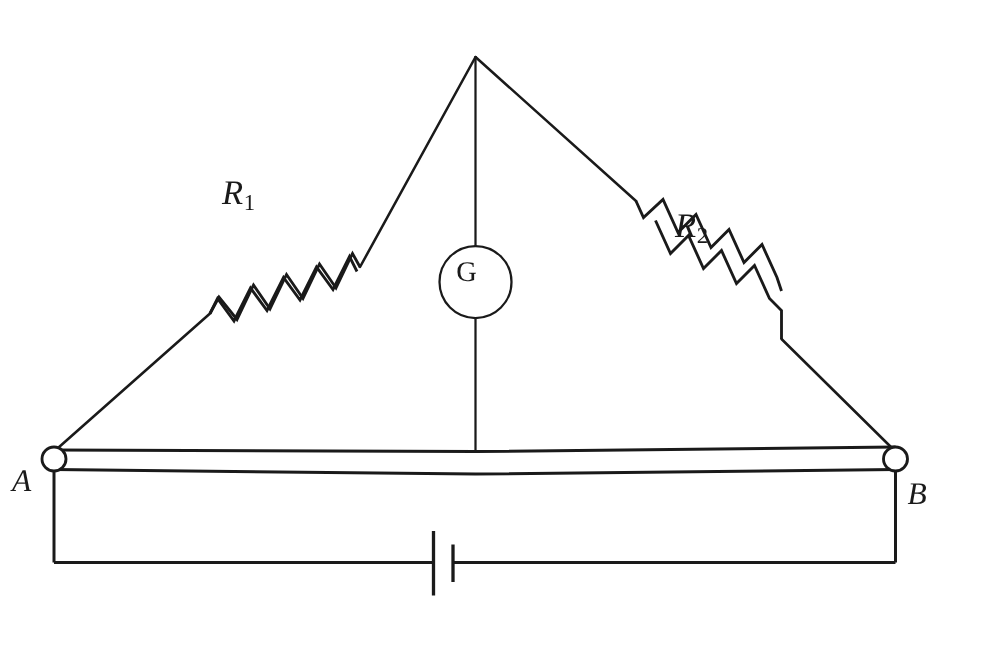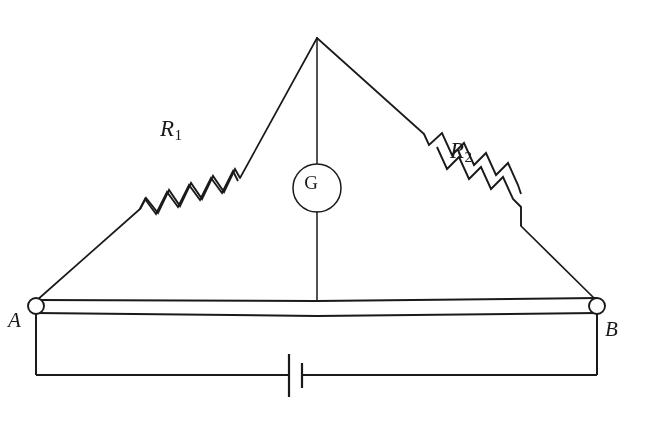--- a/index.html
+++ b/index.html
@@ -87,21 +87,21 @@
   .lbl-node {
     font-size: 21px;
     font-style: italic;
     font-family: "Liberation Serif", "DejaVu Serif", serif;
   }
   .lbl-meter {
     font-size: 19px;
     font-style: normal;
     font-family: "Liberation Serif", "DejaVu Serif", serif;
   }
-  #label-r1 { left: 160px; top: 117px; }
+  #label-r1 { left: 148px; top: 117px; }
   #label-r2 { left: 450px; top: 139px; }
   #label-a  { left: 8px;   top: 310px; }
   #label-b  { left: 605px; top: 319px; }
   #label-g  { left: 311px; top: 182px; transform: translate(-50%, -50%); }
 </style>
 </head>
 <body>
 
 <div id="diagram-root">
 

